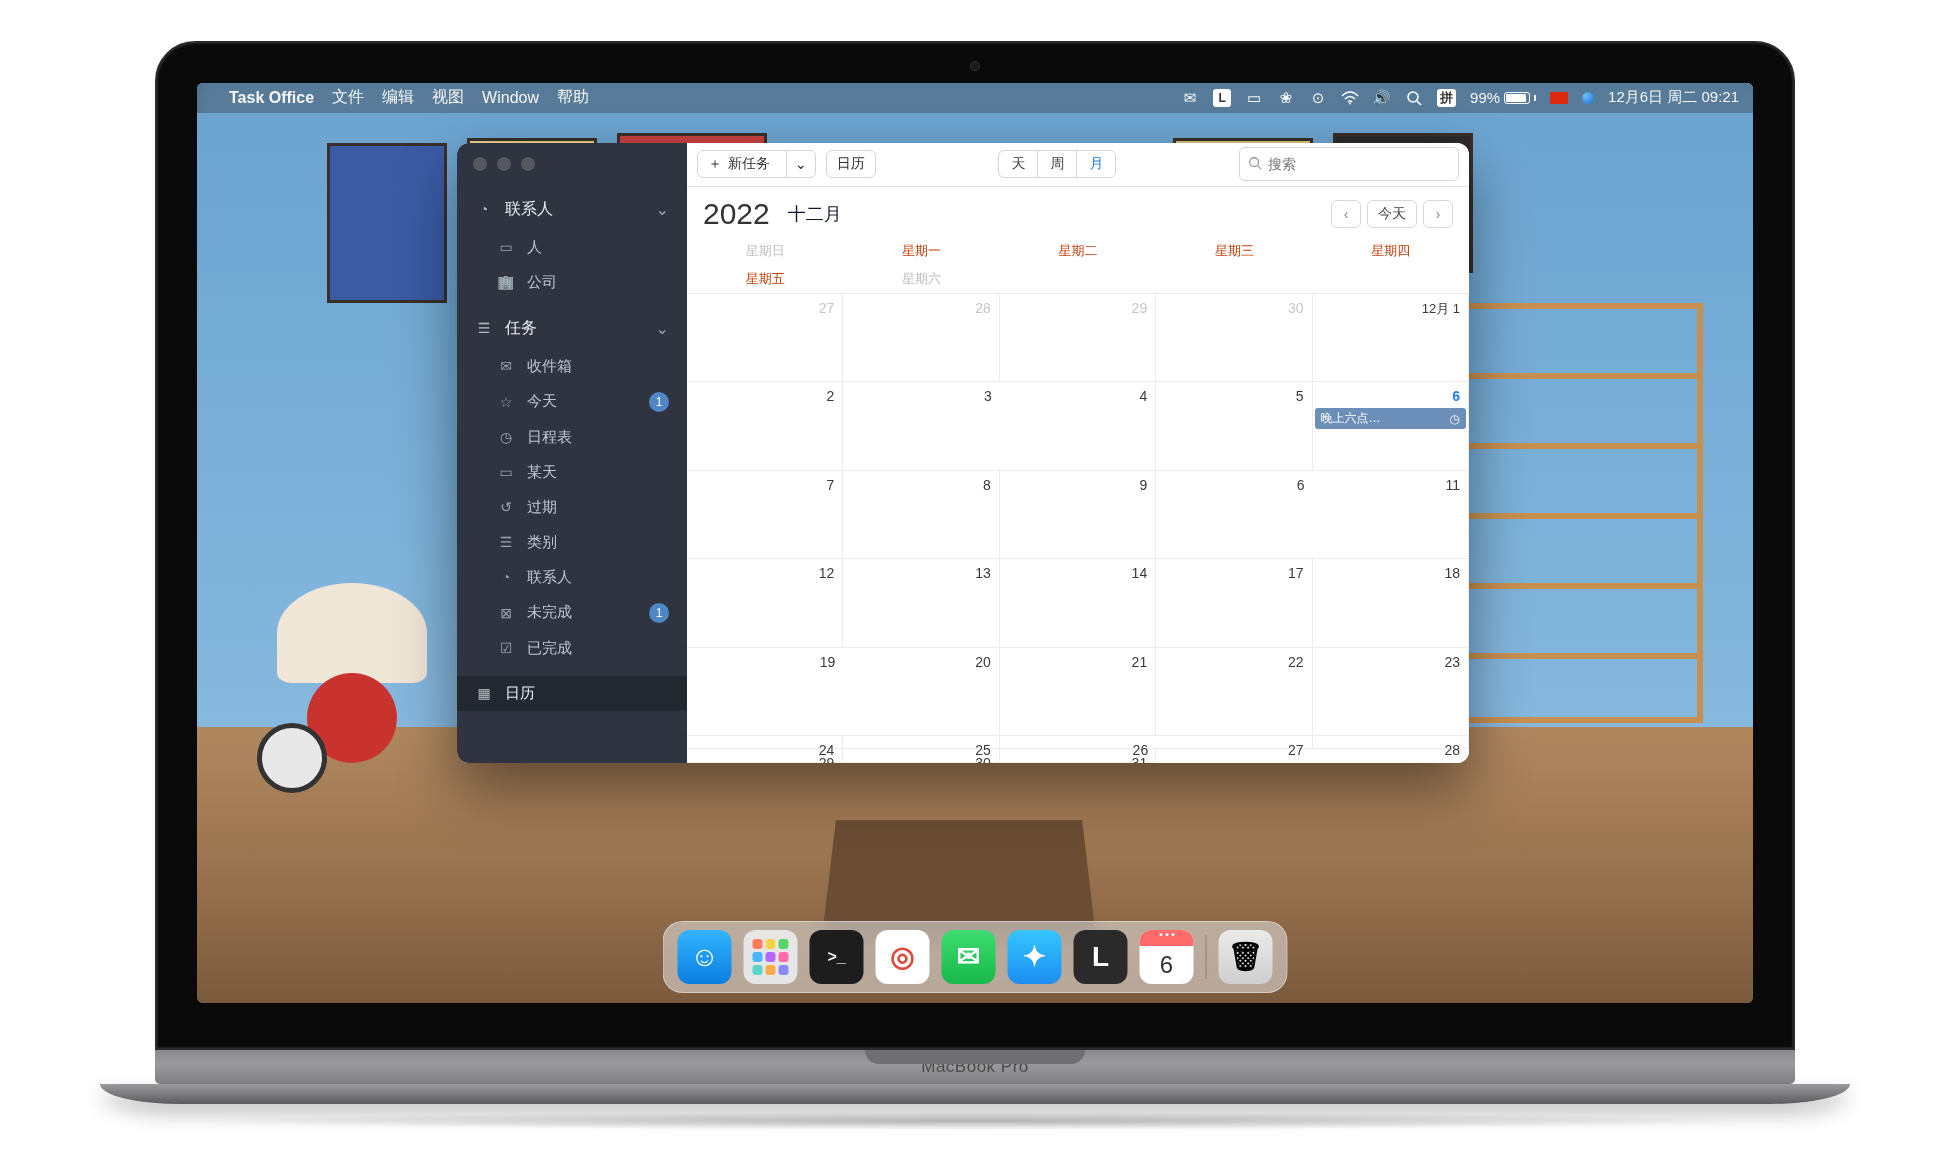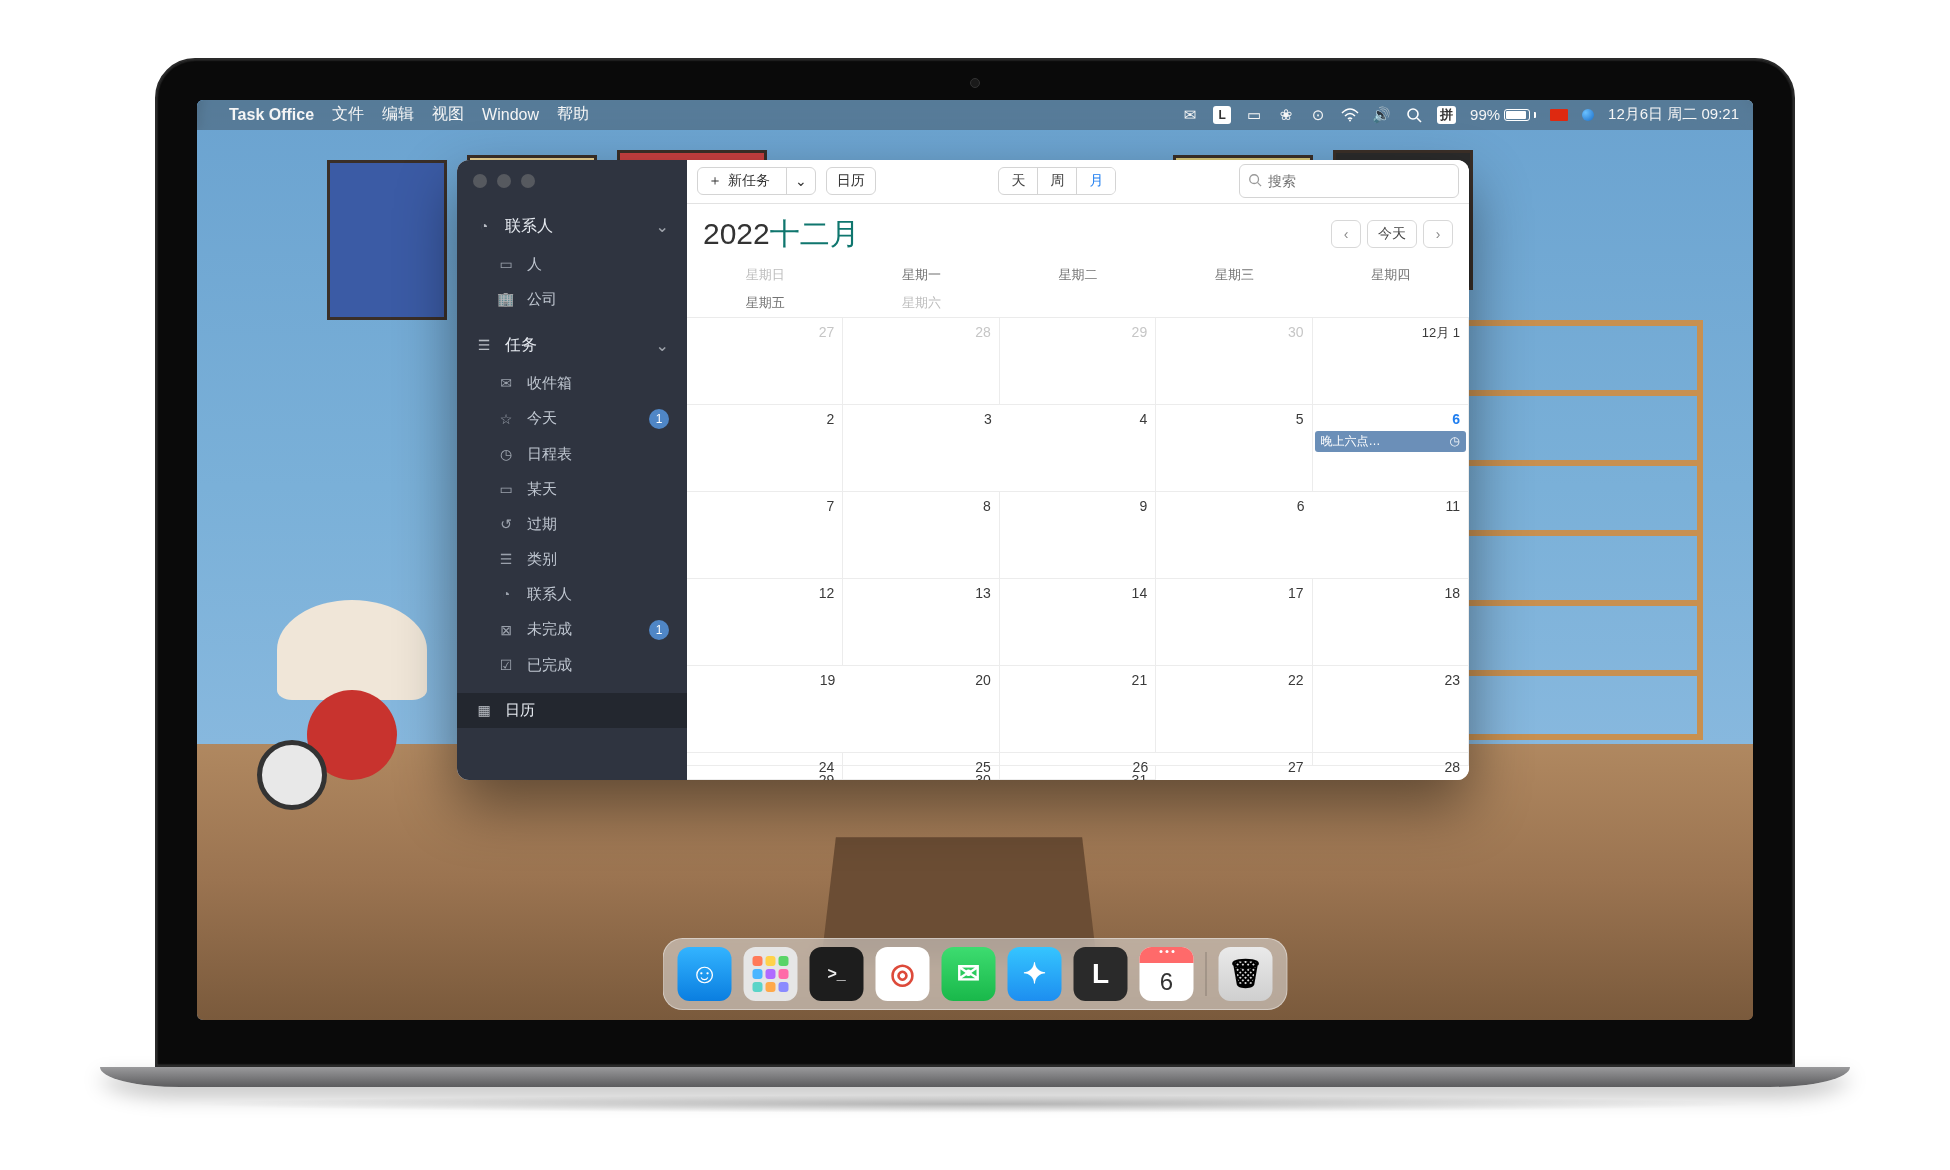--- a/index.html
+++ b/index.html
@@ -81,27 +81,27 @@
   .seg{display:flex;border:1px solid #d4d4d4;border-radius:6px;overflow:hidden;height:28px;}
   .seg .s{padding:0 12px;display:flex;align-items:center;border-left:1px solid #d4d4d4;font-size:14px;}
   .seg .s:first-child{border-left:none;}
   .seg .s.on{background:#fff;color:#1f7ef0;font-weight:500;}
   .spacer{flex:1;}
   .search{display:flex;align-items:center;gap:6px;border:1px solid #d4d4d4;border-radius:6px;height:34px;padding:4px 8px;width:220px;color:#999;}
   .search input{border:none;outline:none;font-size:14px;width:100%;color:#333;background:transparent;}
 
   .cal-head{display:flex;align-items:center;padding:10px 16px 6px;}
   .cal-head .year{font-size:30px;color:#333;font-weight:400;}
-  .cal-head .month{font-size:30px;color:#0f766e;margin-left:0;}
+  .cal-head .month{font-size:18px;color:#0f172a;margin-left:18px;}
   .nav{margin-left:auto;display:flex;gap:6px;}
   .nav .nbtn{border:1px solid #d8d8d8;border-radius:6px;height:28px;padding:0 10px;display:flex;align-items:center;font-size:14px;color:#444;}
   .nav .arrow{width:30px;justify-content:center;color:#888;}
 
   .week-row{display:grid;grid-template-columns:repeat(5,1fr);border-bottom:1px solid #ebebeb;}
-  .week-row .wh{font-size:13px;color:#737373;text-align:center;padding:5px 0;}
+  .week-row .wh{font-size:13px;color:#c2410c;text-align:center;padding:5px 0;}
   .week-row .wh.weekend{color:#bdbdbd;}
 
   .grid{display:grid;grid-template-columns:repeat(5,1fr);grid-template-rows:repeat(5,1fr);flex:1;}
   .cell{border-right:1px solid #ececec;border-bottom:1px solid #ececec;position:relative;padding:6px 8px;font-size:14px;color:#3a3a3a;}
   .cell:nth-child(7n){border-right:none;}
   .cell .dnum{position:absolute;top:6px;right:8px;}
   .cell.other .dnum{color:#c6c6c6;}
   .cell.today .dnum{color:#1f7ef0;font-weight:600;}
   .cell.first .dnum{font-size:13px;}
   .event{position:absolute;left:2px;right:2px;top:26px;background:#6b8fb8;color:#fff;
@@ -454,15 +454,19 @@
               </div>
             </div>
           </div>
         <div class="dock-sep"></div>
         <div class="app-icon" style="background:linear-gradient(180deg,#eaeaea,#cfcfcf);">
             <span>🗑</span>
           </div>
       </div>
     </div>
   </div>
+  <div class="base-top">
+    <div class="notch"></div>
+    <span>MacBook Pro</span>
+  </div>
   <div class="base-bottom"></div>
   <div class="foot-shadow"></div>
 </div>
 
 </body></html>

